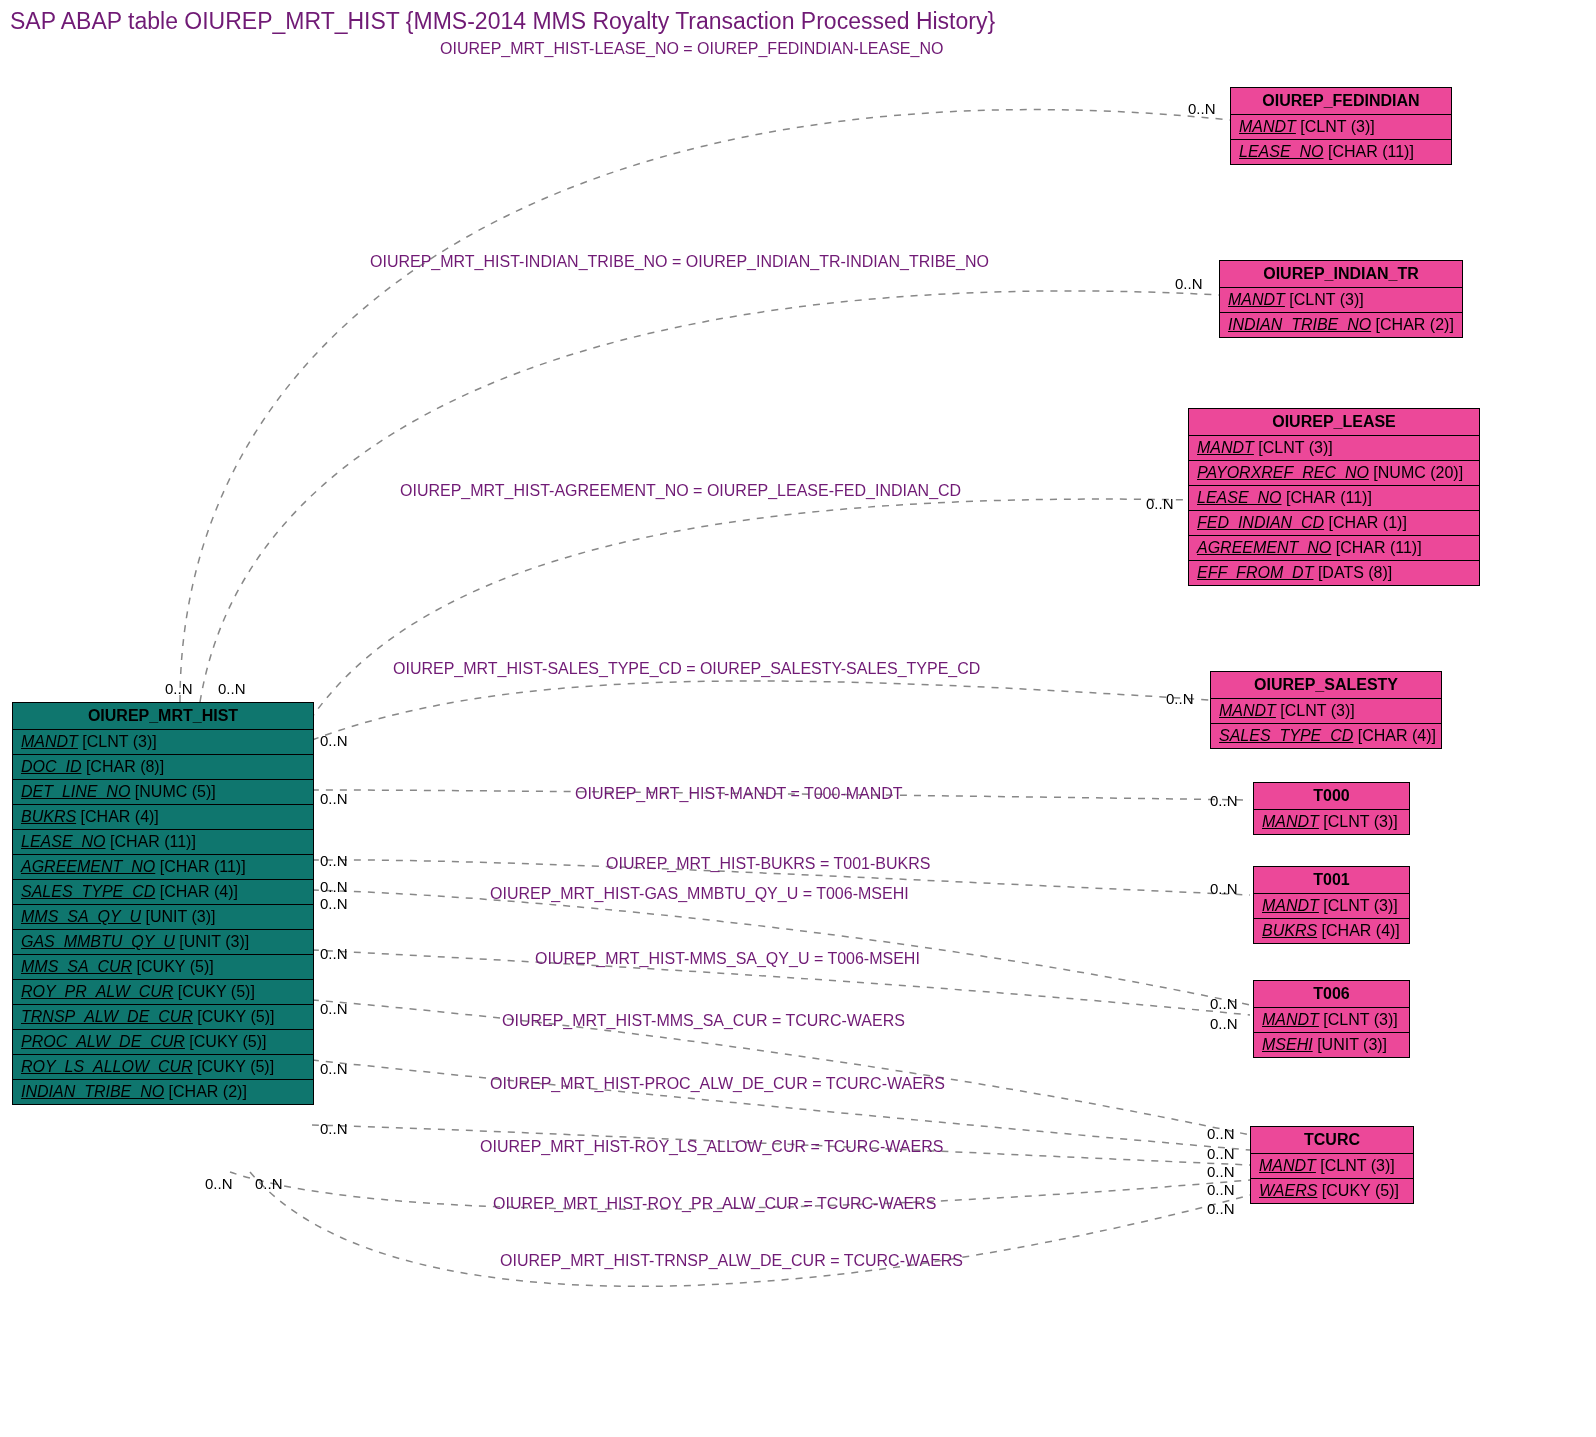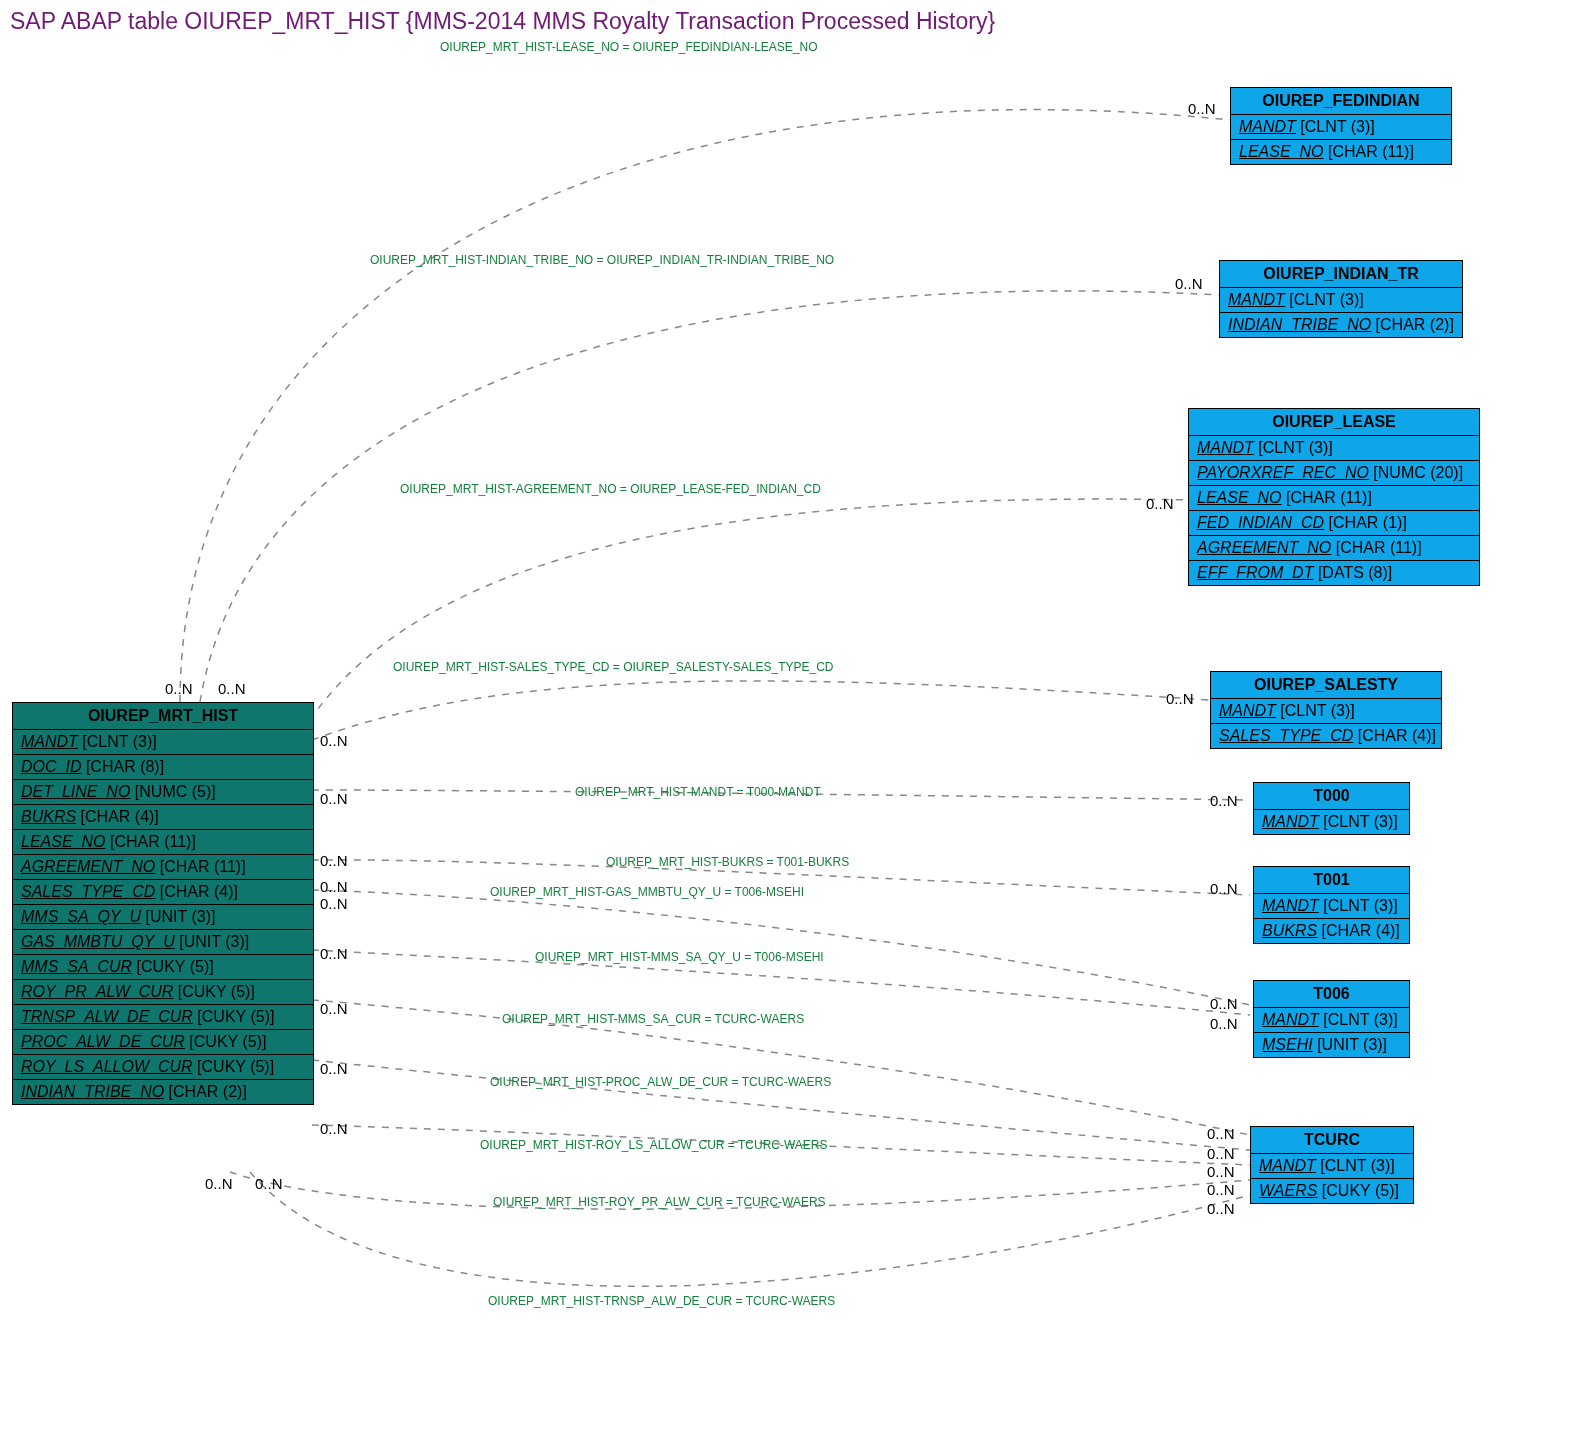--- a/index.html
+++ b/index.html
@@ -16,21 +16,21 @@
     position: absolute;
     left: 10px;
     top: 8px;
     font-size: 23px;
     color: #701a75;
     font-weight: normal;
   }
   .entity {
     position: absolute;
     border: 1px solid #000;
-    background: #0ea5e9;
+    background: #ec4899;
     font-size: 16px;
   }
   .entity.main {
     background: #0f766e;
   }
   .entity .header {
     font-weight: bold;
     text-align: center;
     padding: 4px 8px;
     border-bottom: 1px solid #000;
@@ -42,22 +42,22 @@
   }
   .entity .row:last-child {
     border-bottom: none;
   }
   .entity .row .fname {
     font-style: italic;
     text-decoration: underline;
   }
   .rel-label {
     position: absolute;
-    font-size: 12px;
-    color: #15803d;
+    font-size: 16px;
+    color: #701a75;
     white-space: nowrap;
   }
   .card {
     position: absolute;
     font-size: 15px;
     color: #000;
     white-space: nowrap;
   }
   svg.connectors {
     position: absolute;
@@ -182,21 +182,21 @@
 <div class="rel-label" style="left:400px; top:482px;">OIUREP_MRT_HIST-AGREEMENT_NO = OIUREP_LEASE-FED_INDIAN_CD</div>
 <div class="rel-label" style="left:393px; top:660px;">OIUREP_MRT_HIST-SALES_TYPE_CD = OIUREP_SALESTY-SALES_TYPE_CD</div>
 <div class="rel-label" style="left:575px; top:785px;">OIUREP_MRT_HIST-MANDT = T000-MANDT</div>
 <div class="rel-label" style="left:590px; top:855px;margin-left:16px;">OIUREP_MRT_HIST-BUKRS = T001-BUKRS</div>
 <div class="rel-label" style="left:490px; top:885px;">OIUREP_MRT_HIST-GAS_MMBTU_QY_U = T006-MSEHI</div>
 <div class="rel-label" style="left:535px; top:950px;">OIUREP_MRT_HIST-MMS_SA_QY_U = T006-MSEHI</div>
 <div class="rel-label" style="left:502px; top:1012px;">OIUREP_MRT_HIST-MMS_SA_CUR = TCURC-WAERS</div>
 <div class="rel-label" style="left:490px; top:1075px;">OIUREP_MRT_HIST-PROC_ALW_DE_CUR = TCURC-WAERS</div>
 <div class="rel-label" style="left:480px; top:1138px;">OIUREP_MRT_HIST-ROY_LS_ALLOW_CUR = TCURC-WAERS</div>
 <div class="rel-label" style="left:493px; top:1195px;">OIUREP_MRT_HIST-ROY_PR_ALW_CUR = TCURC-WAERS</div>
-<div class="rel-label" style="left:488px; top:1252px;margin-top:42px;">OIUREP_MRT_HIST-TRNSP_ALW_DE_CUR = TCURC-WAERS</div>
+<div class="rel-label" style="left:500px; top:1252px;">OIUREP_MRT_HIST-TRNSP_ALW_DE_CUR = TCURC-WAERS</div>
 
 <div class="card" style="left:165px; top:680px;">0..N</div>
 <div class="card" style="left:218px; top:680px;">0..N</div>
 <div class="card" style="left:320px; top:732px;">0..N</div>
 <div class="card" style="left:320px; top:790px;">0..N</div>
 <div class="card" style="left:320px; top:852px;">0..N</div>
 <div class="card" style="left:320px; top:878px;">0..N</div>
 <div class="card" style="left:320px; top:895px;">0..N</div>
 <div class="card" style="left:320px; top:945px;">0..N</div>
 <div class="card" style="left:320px; top:1000px;">0..N</div>

